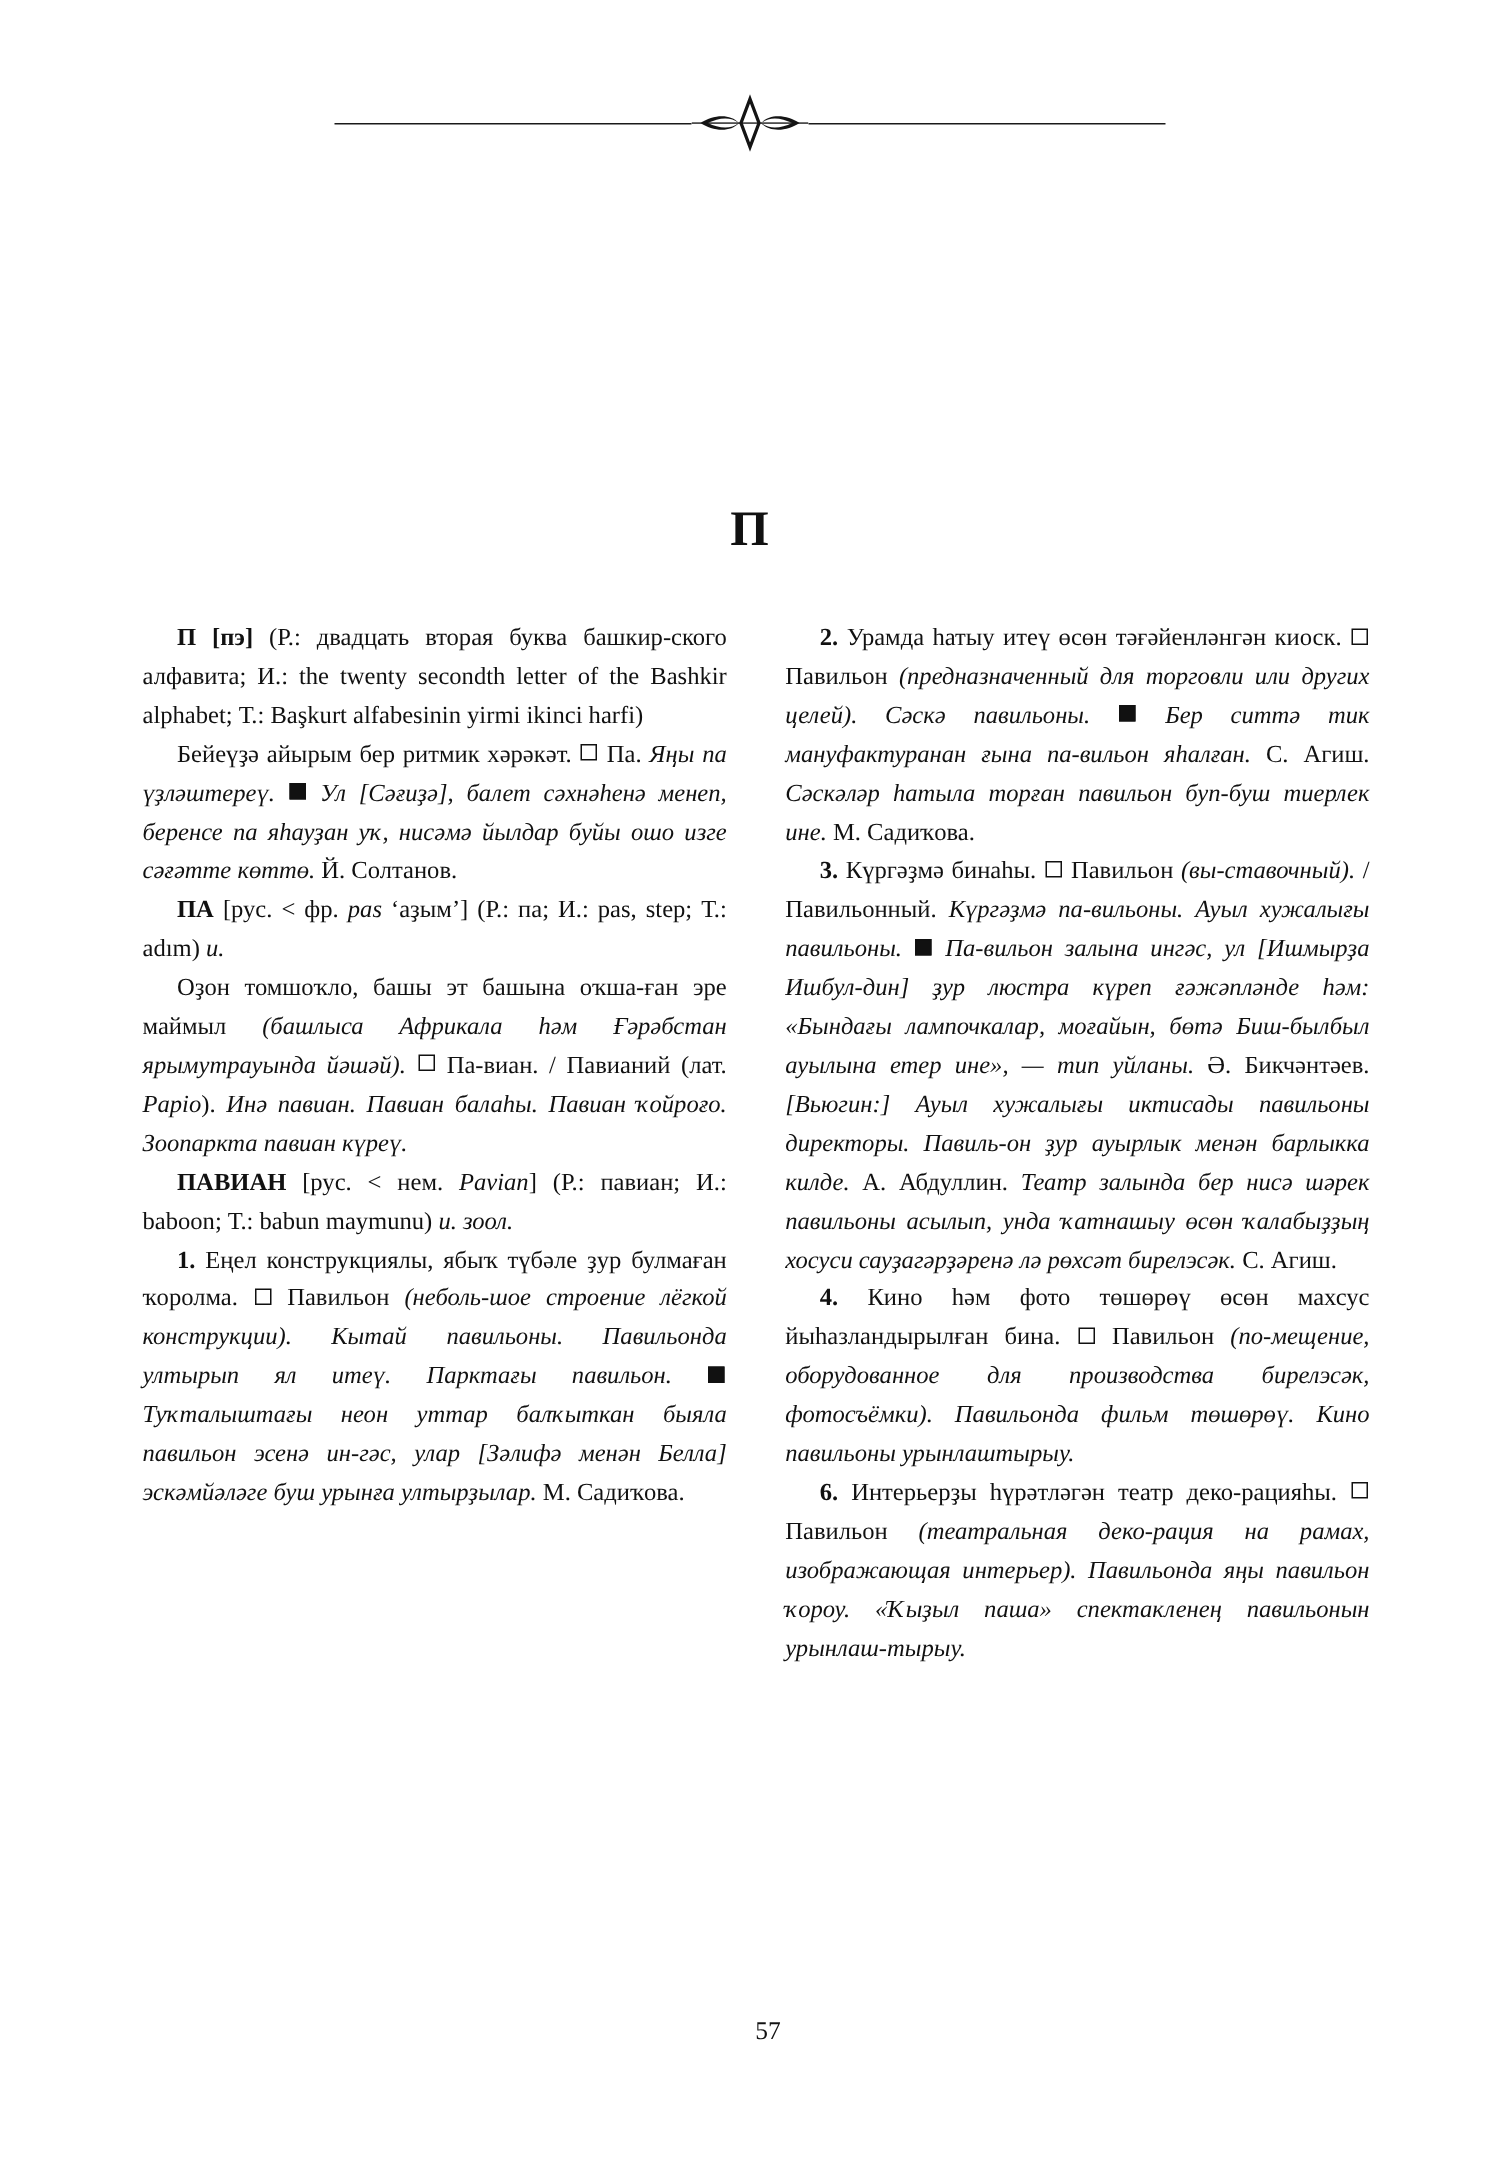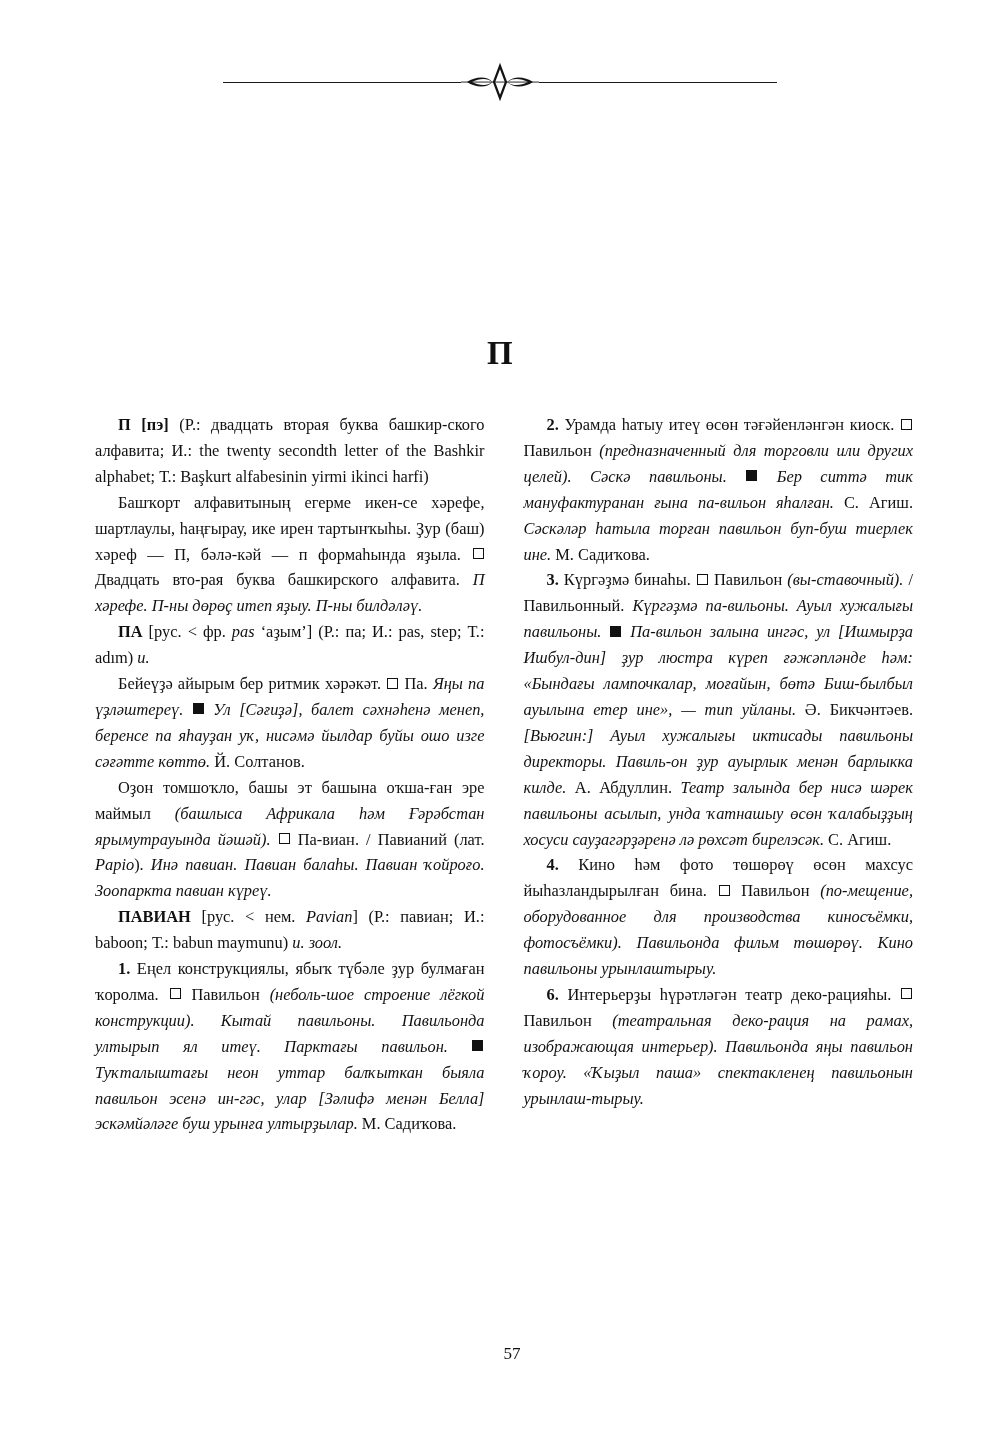--- a/index.html
+++ b/index.html
@@ -129,43 +129,42 @@
 </div>
 
 <div id="letter-heading">П</div>
 
 <div id="columns">
 
   <div class="column">
 
     <div>
       <p class="para indent"><span class="hw">П [пэ]</span> (Р.: двадцать вторая буква башкир-ского алфавита; И.: the twenty secondth letter of the Bashkir alphabet; Т.: Başkurt alfabesinin yirmi ikinci harfi)</p>
-      <p class="para indent">Башҡорт алфавитының егерме икен-се хәрефе, шартлаулы, һаңғырау, ике ирен тартынҡыһы. Ҙур (баш) хәреф — П, бәлә-кәй — п формаһында яҙыла. <span class="marker-hollow"></span> Двадцать вто-рая буква башкирского алфавита. <i>П хәрефе. П-ны дөрөҫ итеп яҙыу. П-ны билдәләү.</i></p>
     </div>
 
     <div>
+      <p class="para indent">Бейеүҙә айырым бер ритмик хәрәкәт. <span class="marker-hollow"></span> Па. <i>Яңы па үҙләштереү.</i> <span class="marker-filled"></span> <i>Ул [Сәғиҙә], балет сәхнәһенә менеп, беренсе па яһауҙан уҡ, нисәмә йылдар буйы ошо изге сәғәтте көттө.</i> Й. Солтанов.</p>
       <p class="para indent"><span class="hw">ПА</span> [рус. &lt; фр. <i>pas</i> ‘аҙым’] (Р.: па; И.: pas, step; Т.: adım) <i>и.</i></p>
-      <p class="para indent">Бейеүҙә айырым бер ритмик хәрәкәт. <span class="marker-hollow"></span> Па. <i>Яңы па үҙләштереү.</i> <span class="marker-filled"></span> <i>Ул [Сәғиҙә], балет сәхнәһенә менеп, беренсе па яһауҙан уҡ, нисәмә йылдар буйы ошо изге сәғәтте көттө.</i> Й. Солтанов.</p>
     </div>
 
     <div>
       <p class="para indent">Оҙон томшоҡло, башы эт башына оҡша-ған эре маймыл <i>(башлыса Африкала һәм Ғәрәбстан ярымутрауында йәшәй).</i> <span class="marker-hollow"></span> Па-виан. / Павианий (лат. <i>Papio</i>). <i>Инә павиан. Павиан балаһы. Павиан ҡойроғо. Зоопаркта павиан күреү.</i></p>
       <p class="para indent"><span class="hw">ПАВИАН</span> [рус. &lt; нем. <i>Pavian</i>] (Р.: павиан; И.: baboon; Т.: babun maymunu) <i>и. зоол.</i></p>
     </div>
 
     <div>
       <p class="para indent"><span class="num">1.</span> Еңел конструкциялы, ябыҡ түбәле ҙур булмаған ҡоролма. <span class="marker-hollow"></span> Павильон <i>(неболь-шое строение лёгкой конструкции). Кытай павильоны. Павильонда ултырып ял итеү. Парктағы павильон.</i> <span class="marker-filled"></span> <i>Туҡталыштағы неон уттар балҡыткан быяла павильон эсенә ин-гәс, улар [Зәлифә менән Белла] эскәмйәләге буш урынға ултырҙылар.</i> М. Садиҡова.</p>
     </div>
 
   </div>
 
   <div class="column">
     <div>
       <p class="para indent"><span class="num">2.</span> Урамда һатыу итеү өсөн тәғәйенләнгән киоск. <span class="marker-hollow"></span> Павильон <i>(предназначенный для торговли или других целей). Сәскә павильоны.</i> <span class="marker-filled"></span> <i>Бер ситтә тик мануфактуранан ғына па-вильон яһалған.</i> С. Агиш. <i>Сәскәләр һатыла торған павильон буп-буш тиерлек ине.</i> М. Садиҡова.</p>
       <p class="para indent"><span class="num">3.</span> Күргәҙмә бинаһы. <span class="marker-hollow"></span> Павильон <i>(вы-ставочный).</i> / Павильонный. <i>Күргәҙмә па-вильоны. Ауыл хужалығы павильоны.</i> <span class="marker-filled"></span> <i>Па-вильон залына ингәс, ул [Ишмырҙа Ишбул-дин] ҙур люстра күреп ғәжәпләнде һәм: «Бындағы лампочкалар, моғайын, бөтә Биш-былбыл ауылына етер ине», — тип уйланы.</i> Ә. Бикчәнтәев. <i>[Вьюгин:] Ауыл хужалығы иктисады павильоны директоры. Павиль-он ҙур ауырлык менән барлыкка килде.</i> А. Абдуллин. <i>Театр залында бер нисә шәрек павильоны асылып, унда ҡатнашыу өсөн ҡалабыҙҙың хосуси сауҙагәрҙәренә лә рөхсәт бирелэсәк.</i> С. Агиш.</p>
-      <p class="para indent"><span class="num">4.</span> Кино һәм фото төшөрөү өсөн махсус йыһазландырылған бина. <span class="marker-hollow"></span> Павильон <i>(по-мещение, оборудованное для производства киносъёмки, фотосъёмки). Павильонда фильм төшөрөү. Кино павильоны урынлаштырыу.</i></p>
+      <p class="para indent"><span class="num">4.</span> Кино һәм фото төшөрөү өсөн махсус йыһазландырылған бина. <span class="marker-hollow"></span> Павильон <i>(по-мещение, оборудованное для производства бирелэсәк, фотосъёмки). Павильонда фильм төшөрөү. Кино павильоны урынлаштырыу.</i></p>
       <p class="para indent"><span class="num">6.</span> Интерьерҙы һүрәтләгән театр деко-рацияһы. <span class="marker-hollow"></span> Павильон <i>(театральная деко-рация на рамах, изображающая интерьер). Павильонда яңы павильон ҡороу. «Ҡыҙыл паша» спектакленең павильонын урынлаш-тырыу.</i></p>
     </div>
   </div>
 
 </div>
 
 <div id="page-number">57</div>
 
 </body></html>

